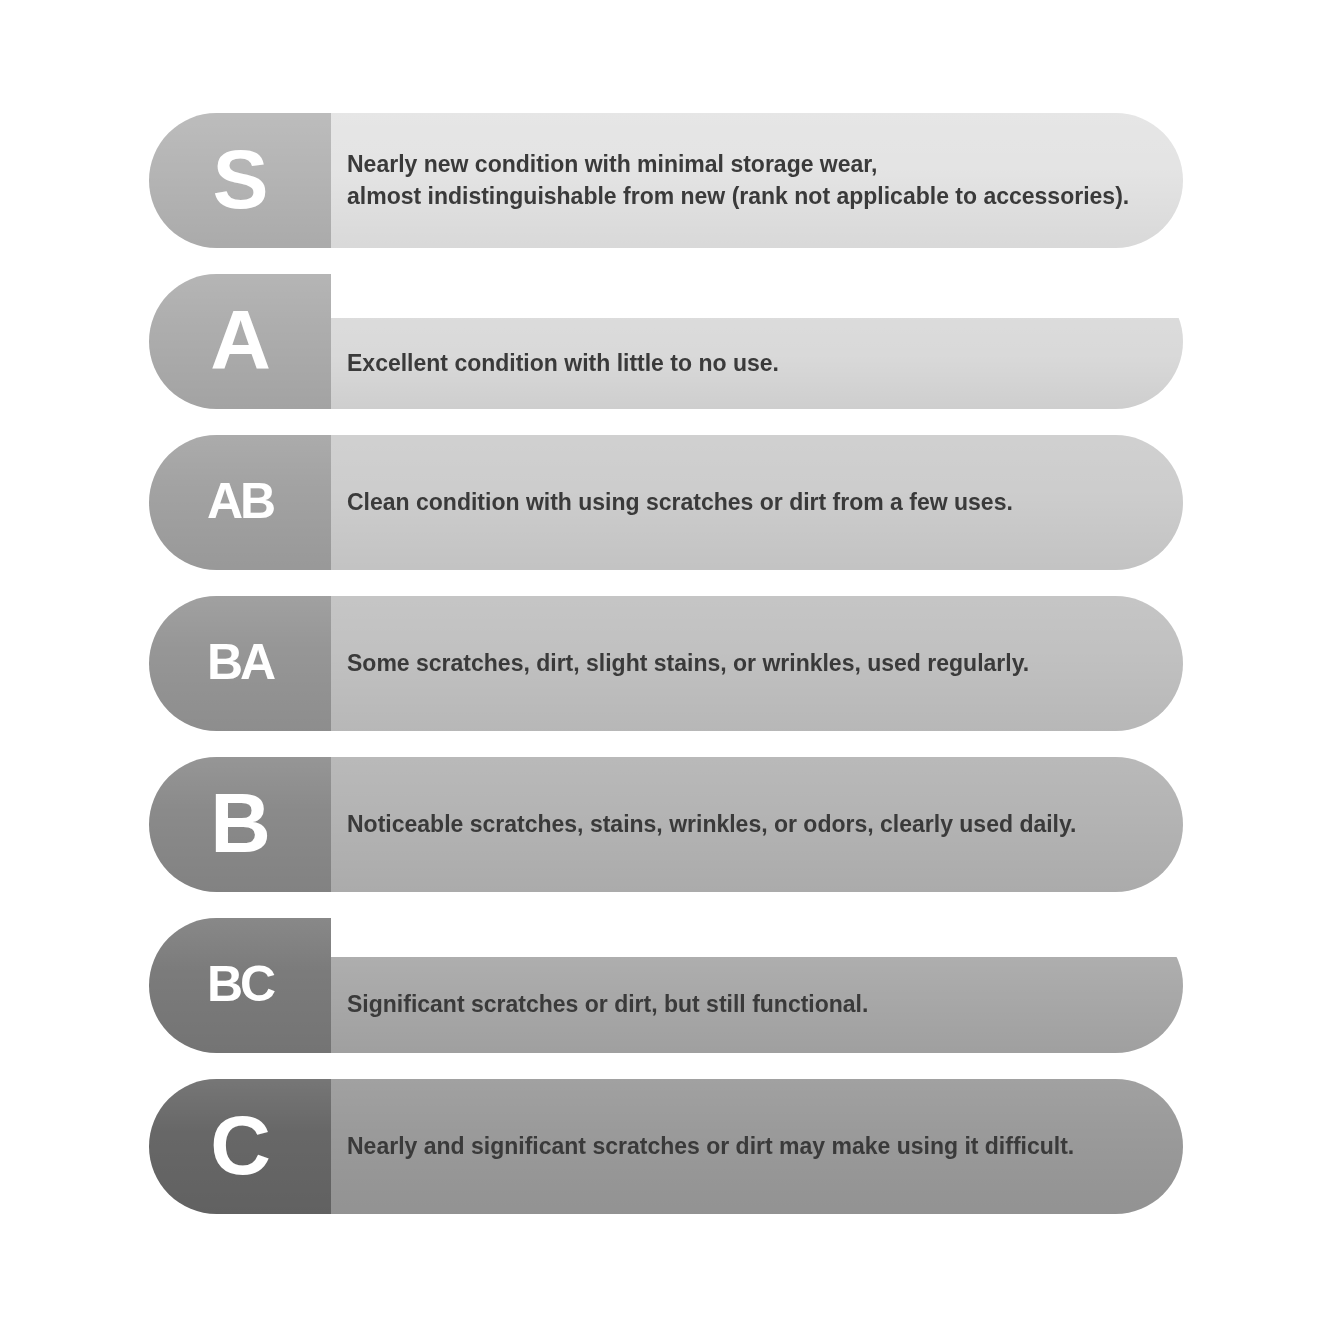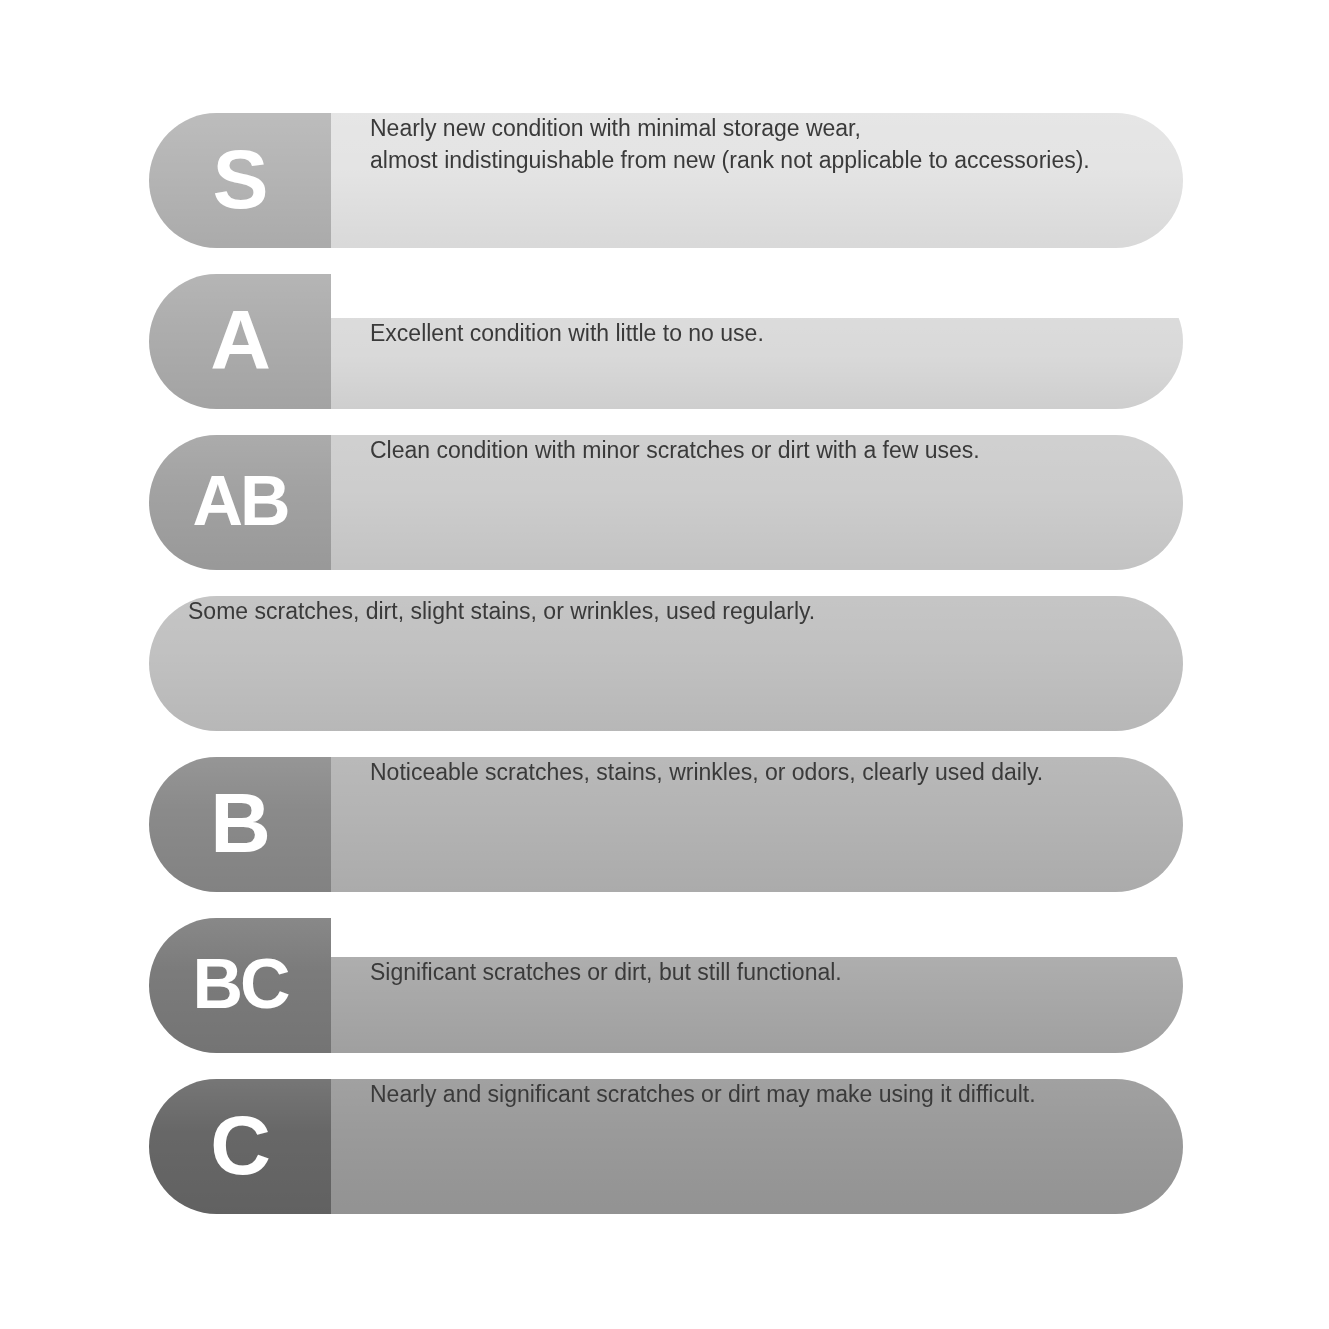--- a/index.html
+++ b/index.html
@@ -30,35 +30,36 @@
     flex: 0 0 182px;
     display: flex;
     align-items: center;
     justify-content: center;
     
     background-image: linear-gradient(to bottom, rgba(255,255,255,0.10), rgba(255,255,255,0.0) 40%, rgba(0,0,0,0.06));
   }
   .bodyseg {
     flex: 1;
     display: flex;
-    align-items: flex-start;
-    padding-left: 39px;
+    align-items: center;
+    padding-left: 16px;
     padding-right: 28px;
     background-image: linear-gradient(to bottom, rgba(255,255,255,0.07), rgba(255,255,255,0.0) 40%, rgba(0,0,0,0.05));
+    font-weight: bold;
   }
   .rank {
     color: #ffffff;
     font-weight: 700;
     font-size: 84px;
     line-height: 1;
     letter-spacing: -1px;
     transform: translateY(-2px);
   }
   .rank.rank-2 {
-    font-size: 70px;
+    font-size: 50px;
     letter-spacing: -3px;
   }
   .desc {
     color: #3a3a3a;
     font-size: 23px;
     line-height: 1.38;
     white-space: pre-line;
   }
 </style>
 </head>
@@ -83,25 +84,28 @@
     <div class="bodyseg" style="background-color: rgb(217, 217, 217); margin-top: 44px;">
       <p class="desc">Excellent condition with little to no use.</p>
     </div>
   </div>
 
   <div class="row">
     <div class="cap" style="background-color: rgb(162, 162, 162);">
       <span class="rank rank-2">AB</span>
     </div>
     <div class="bodyseg" style="background-color: rgb(205, 205, 205);">
-      <p class="desc">Clean condition with minor scratches or dirt with a few uses.</p>
+      <p class="desc">Clean condition with using scratches or dirt from a few uses.</p>
     </div>
   </div>
 
   <div class="row">
+    <div class="cap" style="background-color: rgb(150, 150, 150);">
+      <span class="rank rank-2">BA</span>
+    </div>
     <div class="bodyseg" style="background-color: rgb(193, 193, 193);">
       <p class="desc">Some scratches, dirt, slight stains, or wrinkles, used regularly.</p>
     </div>
   </div>
 
   <div class="row">
     <div class="cap" style="background-color: rgb(138, 138, 138);">
       <span class="rank">B</span>
     </div>
     <div class="bodyseg" style="background-color: rgb(180, 180, 180);">

